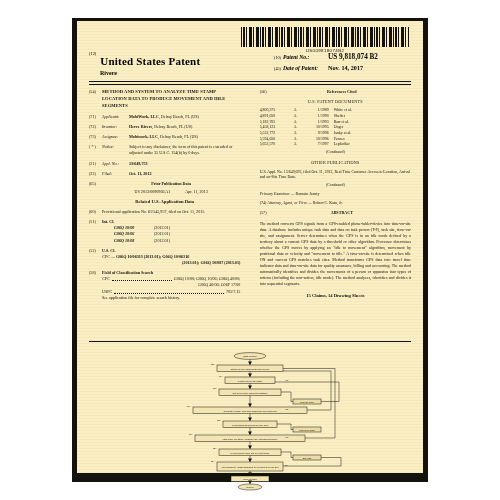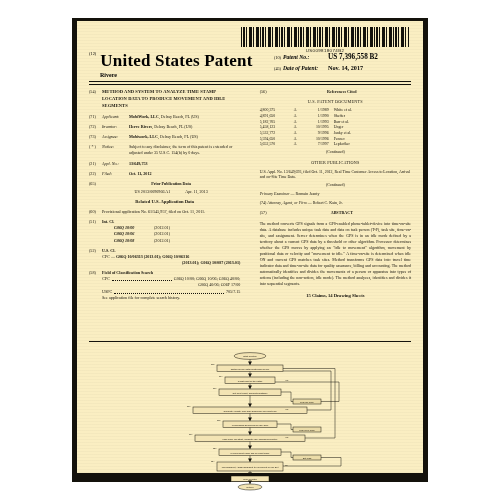--- a/index.html
+++ b/index.html
@@ -13,21 +13,21 @@
   
   .barcode-wrap{position:absolute;right:14px;top:6px;width:168px;text-align:center;}
   .barcode{height:20px;width:168px;
     background-image:repeating-linear-gradient(90deg,#14120c 0,#14120c 1px,transparent 1px,transparent 2px,#14120c 2px,#14120c 4px,transparent 4px,transparent 5px,#14120c 5px,#14120c 6px,transparent 6px,transparent 8px,#14120c 8px,#14120c 11px,transparent 11px,transparent 12px,#14120c 12px,#14120c 13px,transparent 13px,transparent 15px,#14120c 15px,#14120c 18px,transparent 18px,transparent 19px);}
   .barnum{font-size:4.4px;letter-spacing:.4px;color:#1a1710;margin-top:1px;font-family:"Liberation Sans",sans-serif;}
 
   
   .titlerow{position:absolute;left:12px;top:30px;right:12px;height:26px;}
   .t-left{position:absolute;left:0;top:0;width:170px;}
   .t-code{font-size:4.4px;vertical-align:top;}
-  .t-main{font-size:17px;font-weight:bold;letter-spacing:.2px;display:inline-block;}
+  .t-main{font-size:11px;font-weight:bold;letter-spacing:.2px;display:inline-block;}
   .t-author{font-size:6px;font-weight:bold;margin-left:11px;margin-top:1px;}
   .t-right{position:absolute;left:185px;top:2px;right:0;font-size:5.6px;}
   .t-right .line{display:flex;align-items:baseline;margin-bottom:2.5px;}
   .t-right .lbl{font-weight:bold;font-style:italic;width:54px;}
   .t-right .lbl .c{font-style:normal;font-weight:normal;font-size:4.2px;margin-right:2px;}
   .t-right .val{font-weight:bold;font-size:7.2px;}
   .t-right .val.small{font-size:6.2px;}
   .rule{position:absolute;left:12px;right:12px;height:1px;background:#14120c;}
   .rule.r1{top:60px;}
   .rule.r2{top:63px;height:.5px;}
@@ -89,21 +89,21 @@
 
   <div class="titlerow">
     <div class="t-left">
       <span class="t-code">(12)</span>
       <span class="t-main">United States Patent</span>
       <div class="t-author">Rivere</div>
     </div>
     <div class="t-right">
       <div class="line">
         <span class="lbl"><span class="c">(10)</span><span>Patent No.:</span></span>
-        <span class="val">US 7,396,558 B2</span>
+        <span class="val">US 9,818,074 B2</span>
       </div>
       <div class="line">
         <span class="lbl"><span class="c">(45)</span><span>Date of Patent:</span></span>
         <span class="val small">Nov. 14, 2017</span>
       </div>
     </div>
   </div>
   <div class="rule r1"></div>
   <div class="rule r2"></div>
 

